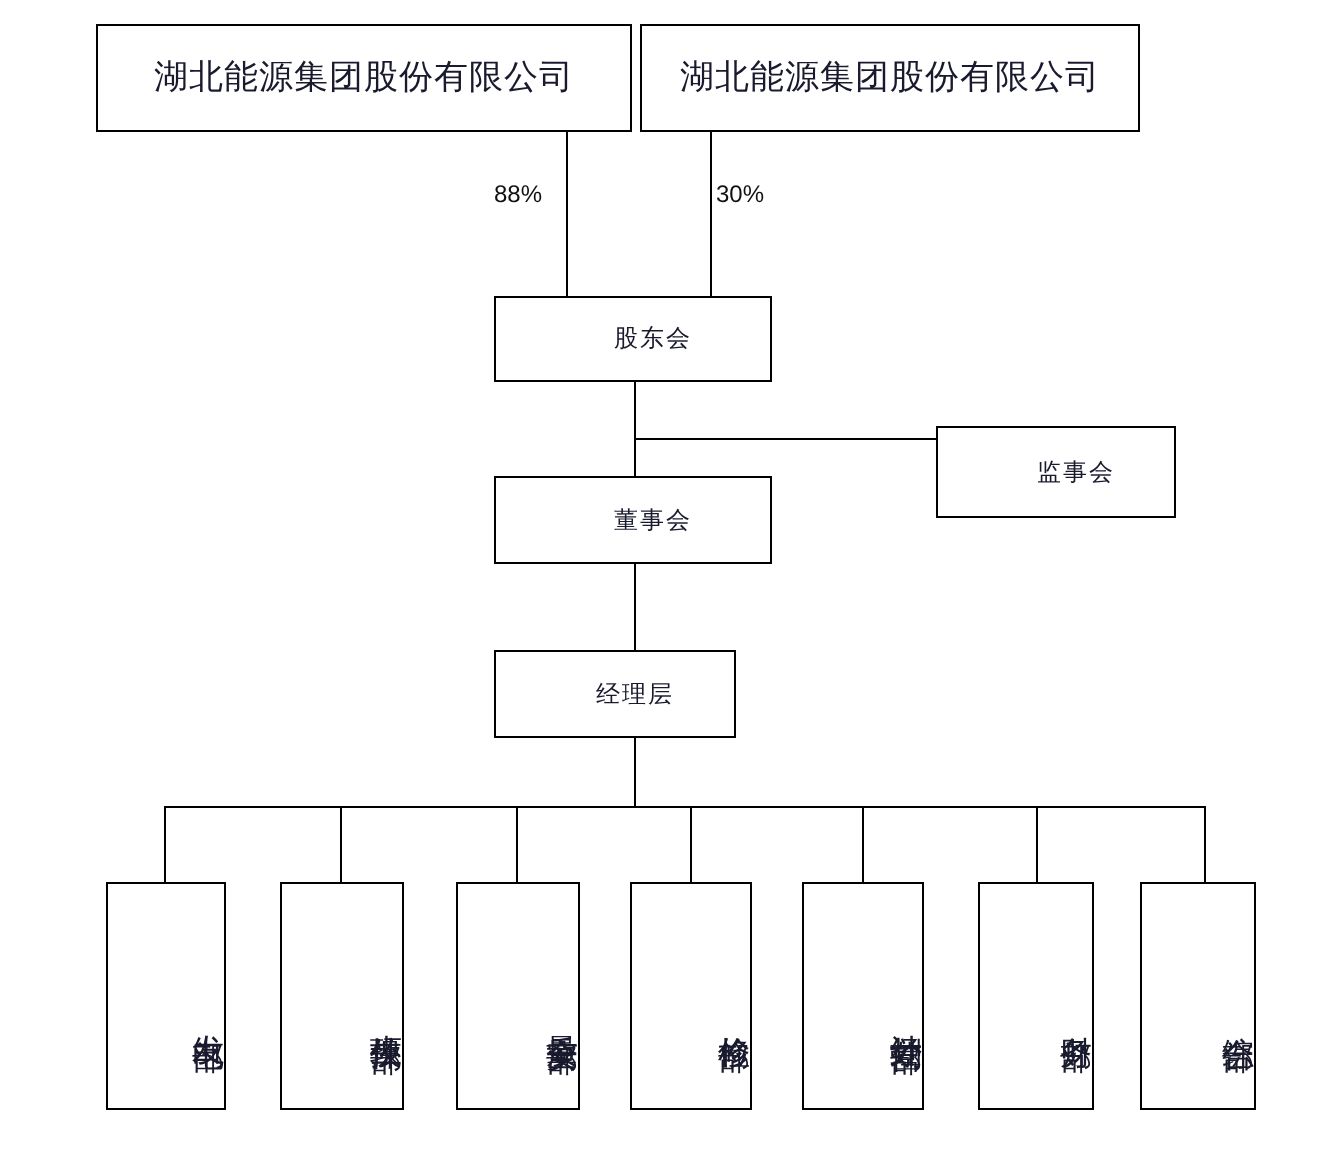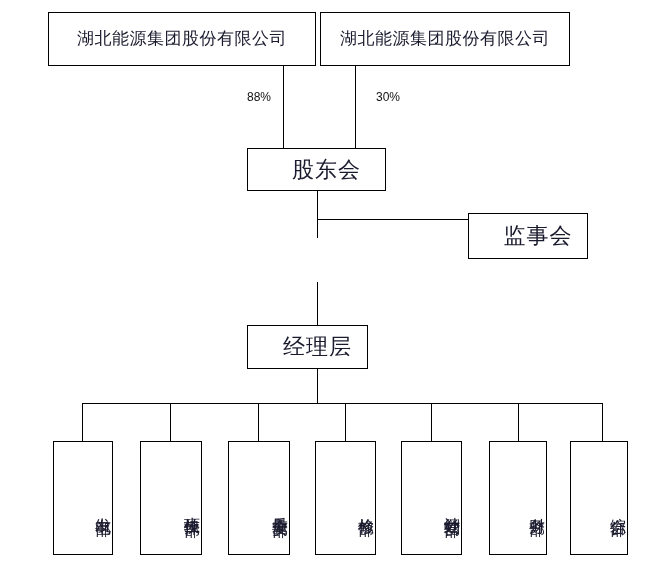--- a/index.html
+++ b/index.html
@@ -28,21 +28,21 @@
     text-align: center;
   }
   .node-label {
     display: block;
   }
   .top-node {
     font-size: 17px;
     letter-spacing: 0.5px;
   }
   .mid-node {
-    font-size: 22px;
+    font-size: 12px;
     letter-spacing: 1px;
     padding-left: 20px;
   }
   .dept-node {
     font-size: 16px;
     letter-spacing: 1px;
     writing-mode: vertical-rl;
     text-orientation: upright;
     align-items: flex-start;
     padding-top: 16px;
@@ -75,34 +75,37 @@
   </div>
 
   <div class="node top-node" style="left:320px; top:12px; width:250px; height:54px;">
     <span class="node-label">湖北能源集团股份有限公司</span>
   </div>
 
   <div class="line line-v" style="left:283px; top:66px; height:82px;"></div>
   <div class="line line-v" style="left:355px; top:66px; height:82px;"></div>
 
   <div class="edge-label" style="left:247px; top:90px;">88%</div>
-  <div class="edge-label" style="left:376px; top:90px;">30%</div>
+  <div class="edge-label" style="left:358px; top:90px;">30%</div>
 
   <div class="node mid-node" style="left:247px; top:148px; width:139px; height:43px;">
     <span class="node-label">股东会</span>
   </div>
 
   <div class="node mid-node" style="left:468px; top:213px; width:120px; height:46px;">
     <span class="node-label">监事会</span>
   </div>
 
   <div class="line line-v" style="left:317px; top:191px; height:47px;"></div>
 
   <div class="line line-h" style="left:317px; top:219px; width:151px;"></div>
 
+  <div class="node mid-node" style="left:247px; top:238px; width:139px; height:44px;">
+    <span class="node-label">董事会</span>
+  </div>
 
   <div class="line line-v" style="left:317px; top:282px; height:43px;"></div>
 
   <div class="node mid-node" style="left:247px; top:325px; width:121px; height:44px;">
     <span class="node-label">经理层</span>
   </div>
 
   <div class="line line-v" style="left:317px; top:369px; height:34px;"></div>
   <div class="line line-h" style="left:82px; top:403px; width:521px;"></div>
 

